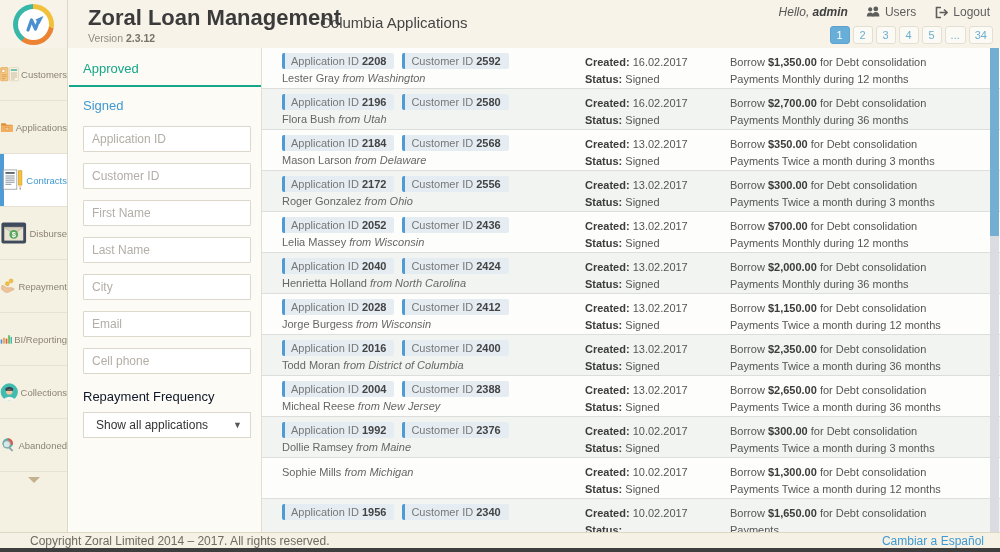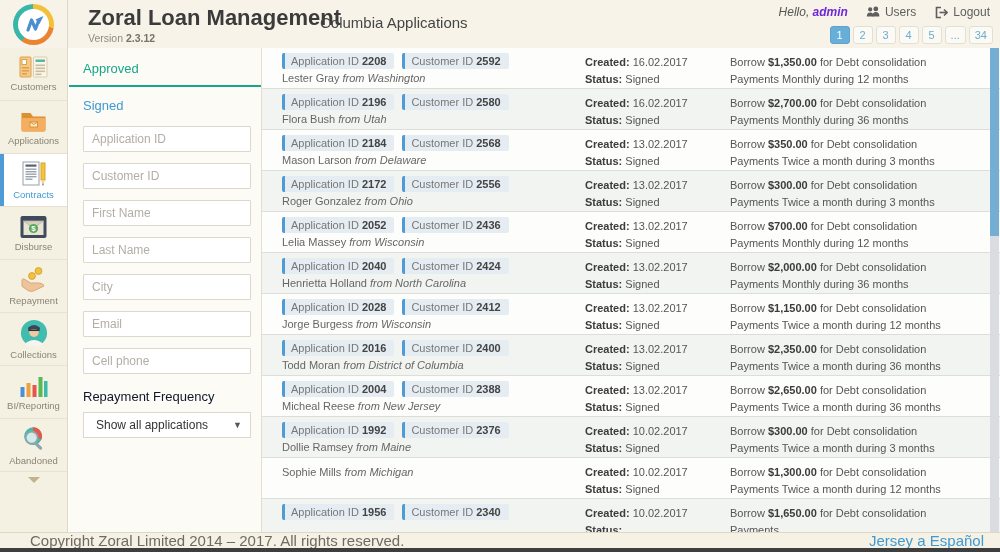--- a/index.html
+++ b/index.html
@@ -16,32 +16,32 @@
   .logo-inner { position:absolute; inset:5px; background:#fff; border-radius:50%;
                 display:flex; align-items:center; justify-content:center; }
   .brand { position:absolute; left:88px; top:5px; }
   .brand-title { font-size:22px; font-weight:bold; color:#3b3b3b; }
   .brand-version { font-size:10.5px; color:#8f8b80; margin-top:1px; }
   .brand-version b { color:#77736a; }
   .page-title { position:absolute; left:320px; top:14px; font-size:15px; color:#454545; }
   .user-menu { position:absolute; right:10px; top:5px; display:flex; gap:18px; align-items:center;
                font-size:12px; color:#555; }
   .greeting { font-style:italic; }
-  .greeting b { color:#6d28d9; }
+  .greeting b { color:#404040; }
   .menu-link { display:flex; align-items:center; gap:5px; color:#5e5e5e; cursor:pointer; }
   .pagination { position:absolute; right:7px; top:26px; display:flex; gap:3px; }
   .page-btn { min-width:20px; height:18px; padding:0 5px; background:#fbfaf4; border:1px solid #e3dfd2;
               border-radius:3px; color:#6aaed3; font-size:11px; display:flex; align-items:center;
               justify-content:center; cursor:pointer; }
   .page-btn.active { background:#67aed9; border-color:#5ea2cd; color:#fff; }
 
   
   .sidebar { position:absolute; left:0; top:48px; width:68px; height:484px; background:#f4f0e2;
              border-right:1px solid #ddd8c6; }
-  .side-item { height:53px; border-bottom:1px solid #e7e2d3; display:flex; flex-direction:column;
+  .side-item { height:53px; border-bottom:1px solid #e7e2d3; display:flex; flex-direction:row;
                align-items:center; justify-content:center; gap:2px; cursor:pointer; }
   .side-item .lbl { font-size:9.5px; color:#8b8475; }
   .side-item.active { background:#fff; box-shadow:inset 4px 0 0 #4f9bd5; }
   .side-item.active .lbl { color:#3f9ad2; }
   .side-chevron { height:16px; display:flex; justify-content:center; align-items:center; cursor:pointer; }
   .chev-tri { width:0; height:0; border-left:6px solid transparent; border-right:6px solid transparent;
               border-top:6px solid #c2b28e; }
 
   
   .filter-panel { position:absolute; left:69px; top:48px; width:193px; height:484px;
@@ -75,21 +75,21 @@
   .row-created b { color:#3c3c3c; }
   .row-borrow { flex:1; font-size:11px; color:#555; line-height:1.5; padding-top:1px; }
   .row-borrow b { color:#3c3c3c; }
 
   
   .scrollbar { position:absolute; right:1px; top:48px; width:9px; height:484px; background:#dbdbe2; }
   .scroll-thumb { position:absolute; left:0; top:0; width:9px; height:188px; background:#74aed3; cursor:pointer; }
 
   
   .footer { position:absolute; left:0; top:532px; width:1000px; height:16px; background:#f5f1e5;
-            border-top:1px solid #ddd8c6; font-size:15px; color:#6f6b60; display:flex;
+            border-top:1px solid #ddd8c6; font-size:12px; color:#6f6b60; display:flex;
             align-items:center; justify-content:space-between; padding:0 16px 0 30px; }
   .lang-link { color:#3f9ad2; cursor:pointer; }
   .bottom-bar { position:absolute; left:0; top:548px; width:1000px; height:4px; background:#3e3e3e; }
 </style>
 </head>
 <body>
 
 <div class="app">
 
   <div class="header">
@@ -198,38 +198,38 @@
     </div>
     <div class="side-item">
       <svg width="29" height="26" viewBox="0 0 29 26">
         <circle cx="19.5" cy="4" r="3.4" fill="#f2c13e" stroke="#d9a52f"></circle>
         <circle cx="13" cy="9" r="3.4" fill="#f2c13e" stroke="#d9a52f"></circle>
         <path d="M3 15 q-0.5 -4.5 3 -2.5 l5.5 3.5 h8.5 q4.5 0.5 5 3 l-10.5 5 q-3 1.2 -6 -0.8 l-5.5 -4 z" fill="#eec39a" stroke="#d8a878"></path>
       </svg>
       <span class="lbl">Repayment</span>
     </div>
     <div class="side-item">
+      <svg width="29" height="24" viewBox="0 0 29 24">
+        <rect x="1.5" y="13" width="4" height="10" fill="#4a90d9"></rect>
+        <rect x="7.5" y="9" width="4" height="14" fill="#ef9f3c"></rect>
+        <rect x="13.5" y="11" width="4" height="12" fill="#e4574a"></rect>
+        <rect x="19.5" y="3" width="4" height="20" fill="#58b957"></rect>
+        <rect x="25" y="7" width="3.5" height="16" fill="#3bbcaa"></rect>
+      </svg>
+      <span class="lbl">BI/Reporting</span>
+    </div>
+    <div class="side-item">
       <svg width="28" height="28" viewBox="0 0 30 30">
         <circle cx="15" cy="15" r="14" fill="#41bcae"></circle>
         <path d="M5 27 q10 -9 20 0 l-3 2 h-14 z" fill="#f5f5f0"></path>
         <circle cx="15" cy="14" r="5.2" fill="#f3c9a2"></circle>
         <path d="M8.5 9.5 q6.5 -6 13 0 l-0.8 3 q-5.7 -3 -11.4 0 z" fill="#3a4656"></path>
         <rect x="9.2" y="11.3" width="11.6" height="1.6" fill="#2b3442"></rect>
       </svg>
       <span class="lbl">Collections</span>
-    </div>
-    <div class="side-item">
-      <svg width="29" height="24" viewBox="0 0 29 24">
-        <rect x="1.5" y="13" width="4" height="10" fill="#4a90d9"></rect>
-        <rect x="7.5" y="9" width="4" height="14" fill="#ef9f3c"></rect>
-        <rect x="13.5" y="11" width="4" height="12" fill="#e4574a"></rect>
-        <rect x="19.5" y="3" width="4" height="20" fill="#58b957"></rect>
-        <rect x="25" y="7" width="3.5" height="16" fill="#3bbcaa"></rect>
-      </svg>
-      <span class="lbl">BI/Reporting</span>
     </div>
     <div class="side-item">
       <svg width="28" height="28" viewBox="0 0 30 30">
         <circle cx="14" cy="12" r="9.5" fill="#3dbcab"></circle>
         <path d="M14 12 L14 2.5 A9.5 9.5 0 0 1 23 15.5 z" fill="#e4574a"></path>
         <circle cx="12.5" cy="13.5" r="6.5" fill="rgba(235,243,240,0.85)" stroke="#8fa3ad" stroke-width="2"></circle>
         <rect x="18" y="17.5" width="3.4" height="10" rx="1.7" transform="rotate(-45 19.7 22.5)" fill="#8fa3ad"></rect>
       </svg>
       <span class="lbl">Abandoned</span>
     </div>
@@ -505,17 +505,17 @@
     </div>
   </div>
 </div>
 
   <div class="scrollbar">
     <div class="scroll-thumb"></div>
   </div>
 
   <div class="footer">
     <span>Copyright Zoral Limited 2014 – 2017. All rights reserved.</span>
-    <span class="lang-link">Jersey a Español</span>
+    <span class="lang-link">Cambiar a Español</span>
   </div>
   <div class="bottom-bar"></div>
 
 </div>
 
 </body></html>

